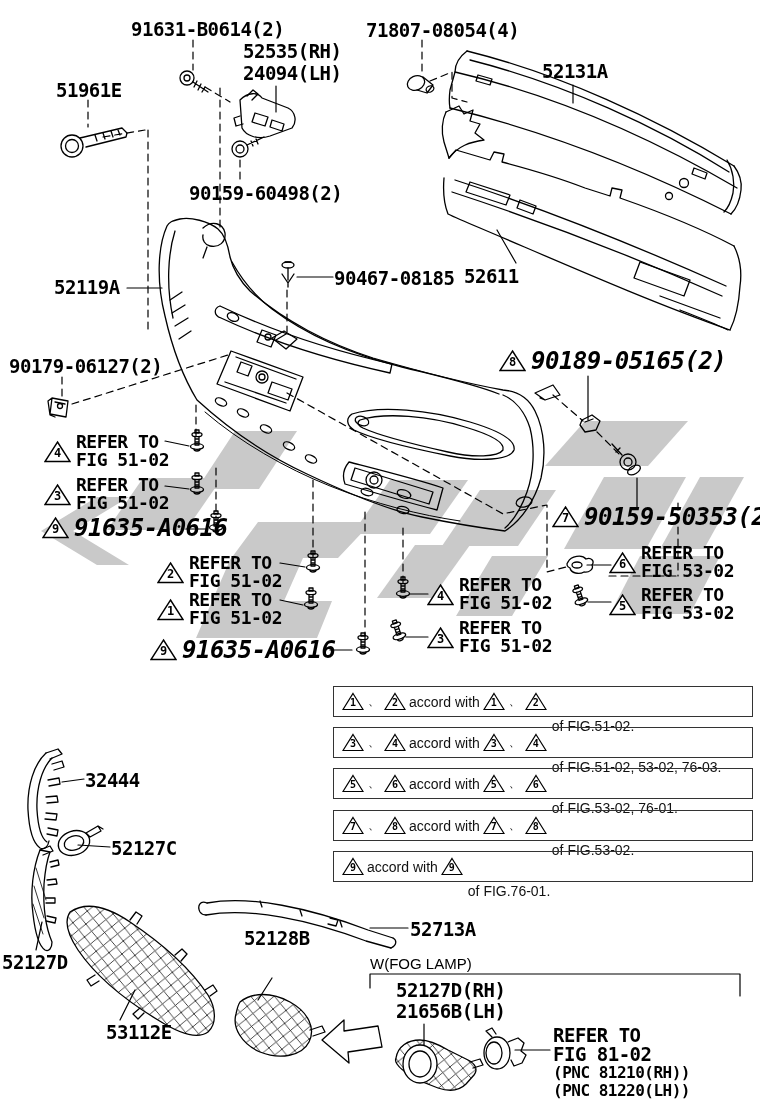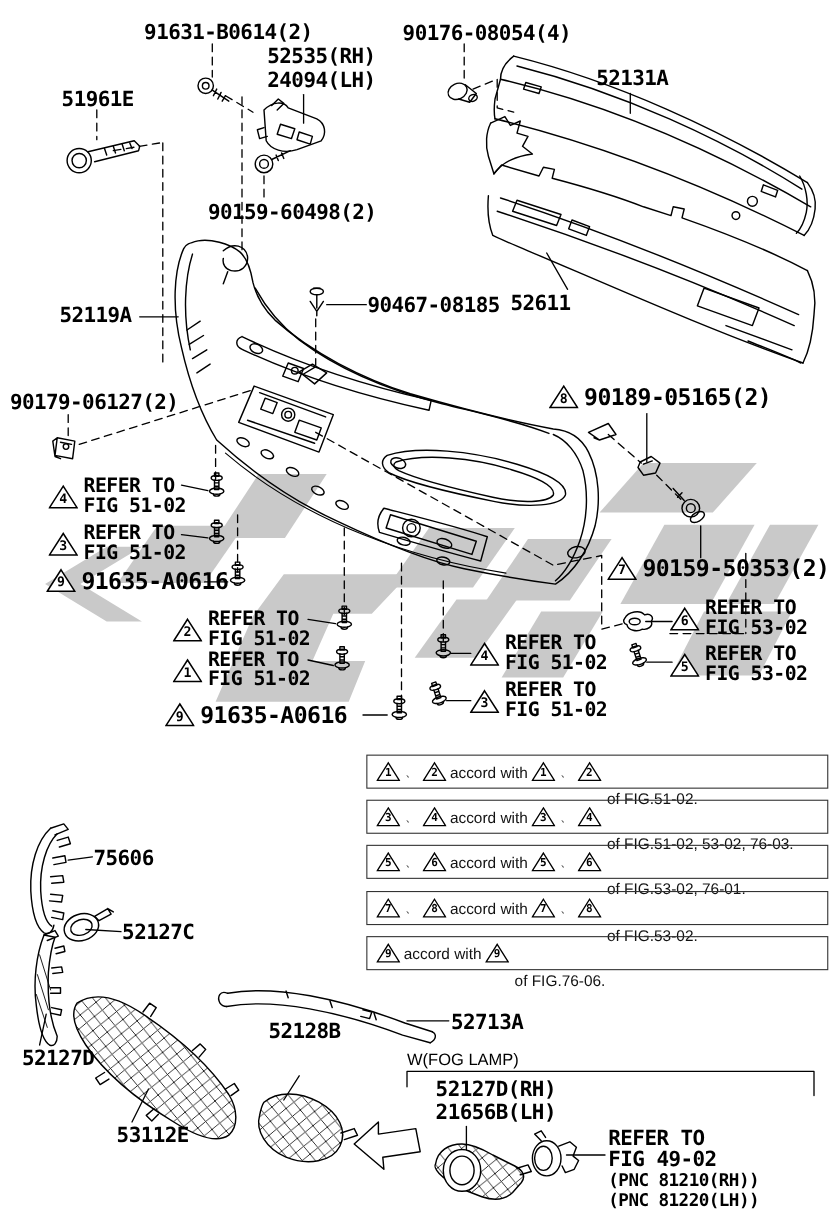--- a/index.html
+++ b/index.html
@@ -4,21 +4,21 @@
 <style>
   html,body{margin:0;padding:0;background:#fff;}
   #page{position:relative;width:760px;height:1112px;background:#fff;overflow:hidden;
         font-family:"DejaVu Sans Mono",monospace;padding-left:28px;}
   .lbl{position:absolute;font:bold 19px/20px "DejaVu Sans Mono",monospace;
        letter-spacing:-0.5px;color:#000;white-space:nowrap;}
   .thin{font:15px/16px "Liberation Sans",sans-serif;letter-spacing:0;}
   .callout{position:absolute;display:flex;align-items:center;gap:5px;}
   .ctext{font:bold 18px/18px "DejaVu Sans Mono",monospace;letter-spacing:-0.5px;
          color:#000;white-space:nowrap;}
-  .ctext.big{font-size:21px;line-height:20px;}
+  .ctext.big{font-size:24px;line-height:20px;font-style:italic;}
   .tri{position:relative;display:inline-block;width:27px;height:23px;flex:0 0 auto;}
   .tri svg{position:absolute;left:0;top:0;}
   .tri i{position:absolute;left:0;right:0;top:7px;text-align:center;font-style:normal;
          font-weight:bold;font-size:12px;line-height:12px;color:#000;
          font-family:"DejaVu Sans Mono",monospace;}
   .tri-sm{width:22px;height:19px;}
   .tri-sm i{top:6px;font-size:10px;line-height:10px;}
   .note-row{position:absolute;left:333px;width:410px;height:29px;border:1px solid #333;
             display:flex;align-items:center;gap:3px;padding-left:8px;
             font:14px "Liberation Sans",sans-serif;color:#111;white-space:nowrap;}
@@ -283,33 +283,33 @@
       <g>
         <ellipse cx="497" cy="1053" rx="13" ry="16"></ellipse>
         <ellipse cx="494" cy="1053" rx="8" ry="11"></ellipse>
         <path d="M508,1042 l10,-4 l6,5 l-3,8 l5,4 l-4,8 l-8,3 l-3,-6"></path>
         <path d="M492,1037 l-6,-6 l6,-3 l4,6"></path>
       </g>
     </g>
   </svg>
 
   <div class="lbl" style="left:131px;top:19px">91631-B0614(2)</div>
-  <div class="lbl" style="left:366px;top:20px">90176-08054(4)</div>
+  <div class="lbl" style="left:366px;top:20px">71807-08054(4)</div>
   <div class="lbl" style="left:243px;top:41px">52535(RH)</div>
   <div class="lbl" style="left:243px;top:63px">24094(LH)</div>
   <div class="lbl" style="left:56px;top:80px">51961E</div>
   <div class="lbl" style="left:542px;top:61px">52131A</div>
   <div class="lbl" style="left:189px;top:183px">90159-60498(2)</div>
   <div class="lbl" style="left:334px;top:268px">90467-08185</div>
   <div class="lbl" style="left:464px;top:266px">52611</div>
   <div class="lbl" style="left:54px;top:277px">52119A</div>
   <div class="lbl" style="left:9px;top:356px">90179-06127(2)</div>
-  <div class="lbl" style="left:85px;top:770px">75606</div>
+  <div class="lbl" style="left:85px;top:770px">32444</div>
   <div class="lbl" style="left:111px;top:838px">52127C</div>
-  <div class="lbl" style="left:20px;top:952px">52127D</div>
+  <div class="lbl" style="left:2px;top:952px">52127D</div>
   <div class="lbl" style="left:106px;top:1022px">53112E</div>
   <div class="lbl" style="left:244px;top:928px">52128B</div>
   <div class="lbl" style="left:410px;top:919px">52713A</div>
 
   <div class="callout" style="left:499px;top:349px">
     <span class="tri">
         <svg width="27" height="23">
           <polygon points="13.5,2 26,21.5 1,21.5" fill="#fff" stroke="#000" stroke-width="1.4"></polygon>
         </svg>
         <i>8</i>
@@ -544,28 +544,28 @@
         </svg>
         <i>9</i>
       </span>
     <span>accord with</span>
     <span class="tri tri-sm">
         <svg width="22" height="19">
           <polygon points="11,1.5 21,17.5 1,17.5" fill="#fff" stroke="#000" stroke-width="1.2"></polygon>
         </svg>
         <i>9</i>
       </span>
-    <span class="tail">of FIG.76-06.</span>
+    <span class="tail">of FIG.76-01.</span>
   </div>
 
   <div class="lbl thin" style="left:370px;top:956px">W(FOG LAMP)</div>
   <div class="lbl" style="left:396px;top:980px">52127D(RH)</div>
   <div class="lbl" style="left:396px;top:1001px">21656B(LH)</div>
   <div class="refer81" style="left:553px;top:1026px">
     <span class="r1">REFER TO</span>
-    <span class="r1">FIG 49-02</span>
+    <span class="r1">FIG 81-02</span>
     <span class="r2">(PNC 81210(RH))</span>
     <span class="r2">(PNC 81220(LH))</span>
   </div>
 
   <div class="docnum" style="left:694px;top:1093px">520990B</div>
 
 </div>
 
 </body></html>

